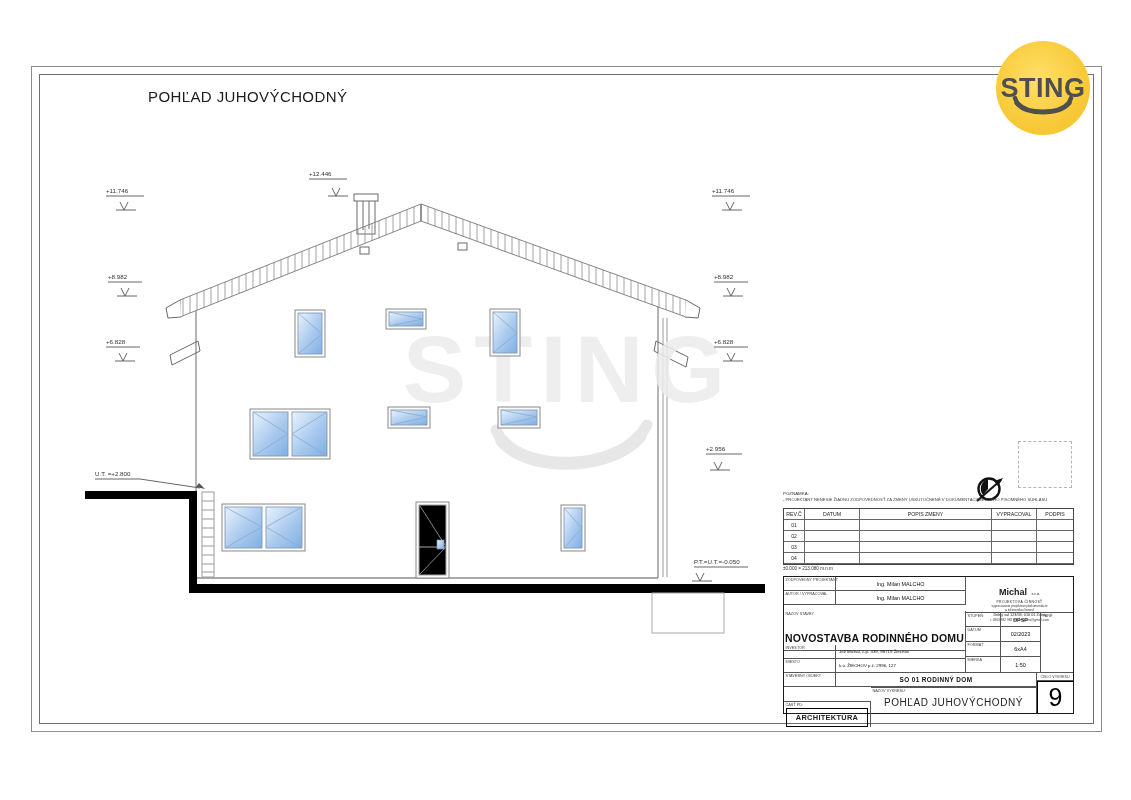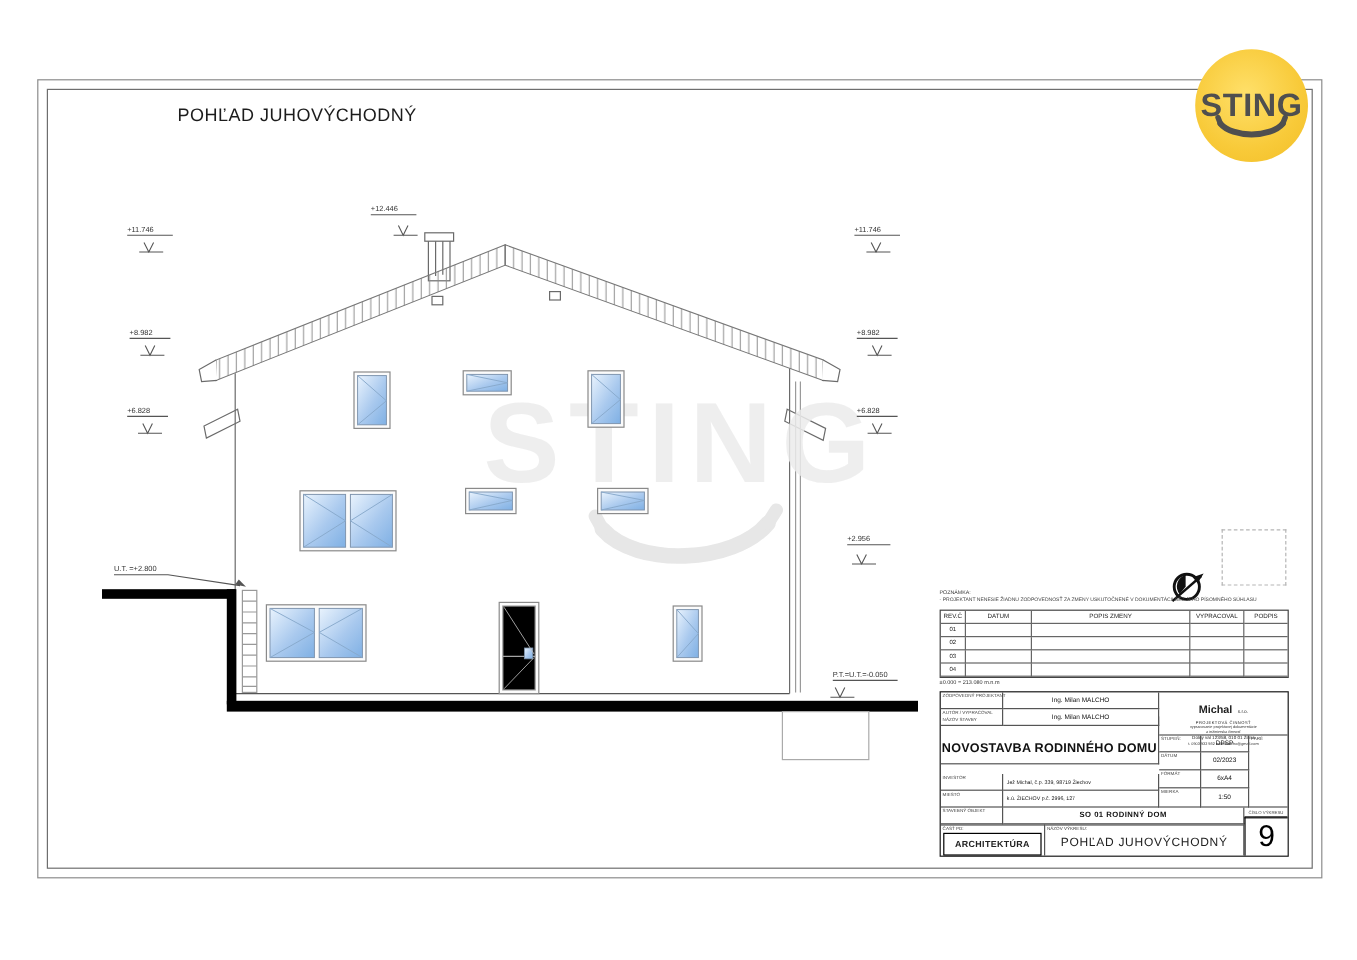--- a/index.html
+++ b/index.html
@@ -300,21 +300,21 @@
       <div class="co-small">t. 0903 932 982   milanmalcho@gmail.com</div>
     </div>
 
     <div class="cell bR bB" style="left:0;top:14px;width:52px;height:14px">
       <span class="tinylbl">AUTOR / VYPRACOVAL</span>
     </div>
     <div class="cell bR bB" style="left:52px;top:14px;width:130px;height:14px">
       <div class="cval">Ing. Milan MALCHO</div>
     </div>
 
-    <div class="cell bR bB" style="left:0;top:20px;width:182px;height:40px">
+    <div class="cell bR bB" style="left:0;top:34px;width:182px;height:40px">
       <span class="tinylbl">NÁZOV STAVBY</span>
       <div class="cval bigproj">NOVOSTAVBA RODINNÉHO DOMU</div>
     </div>
 
     <div class="cell bR bB" style="left:182px;top:36px;width:35px;height:14px">
       <span class="tinylbl">STUPEŇ:</span>
     </div>
     <div class="cell bR bB" style="left:217px;top:36px;width:40px;height:14px">
       <div class="cval">DPSP</div>
     </div>
@@ -360,21 +360,21 @@
       <div class="cval objval">SO 01  RODINNÝ DOM</div>
     </div>
 
     <div class="cell bB numlbl" style="left:253px;top:96px;width:36px;height:8px">
       <span style="font-size:3.6px">ČÍSLO VÝKRESU</span>
     </div>
     <div class="cell num-box" style="left:253px;top:104px;width:36px;height:32px">
       <span>9</span>
     </div>
 
-    <div class="cell bR" style="left:0;top:110px;width:87px;height:26px;border-top:1px solid #555">
+    <div class="cell bR" style="left:0;top:124px;width:87px;height:26px;border-top:1px solid #555">
       <span class="tinylbl">ČASŤ PD:</span>
       <div class="arch-box" style="margin-top:6px">ARCHITEKTÚRA</div>
     </div>
     <div class="cell bR" style="left:87px;top:110px;width:166px;height:26px;border-top:1px solid #555">
       <span class="tinylbl">NÁZOV VÝKRESU:</span>
       <div class="draw-name">POHĽAD JUHOVÝCHODNÝ</div>
     </div>
   </div>
 
   <div class="abs stamp"></div>

